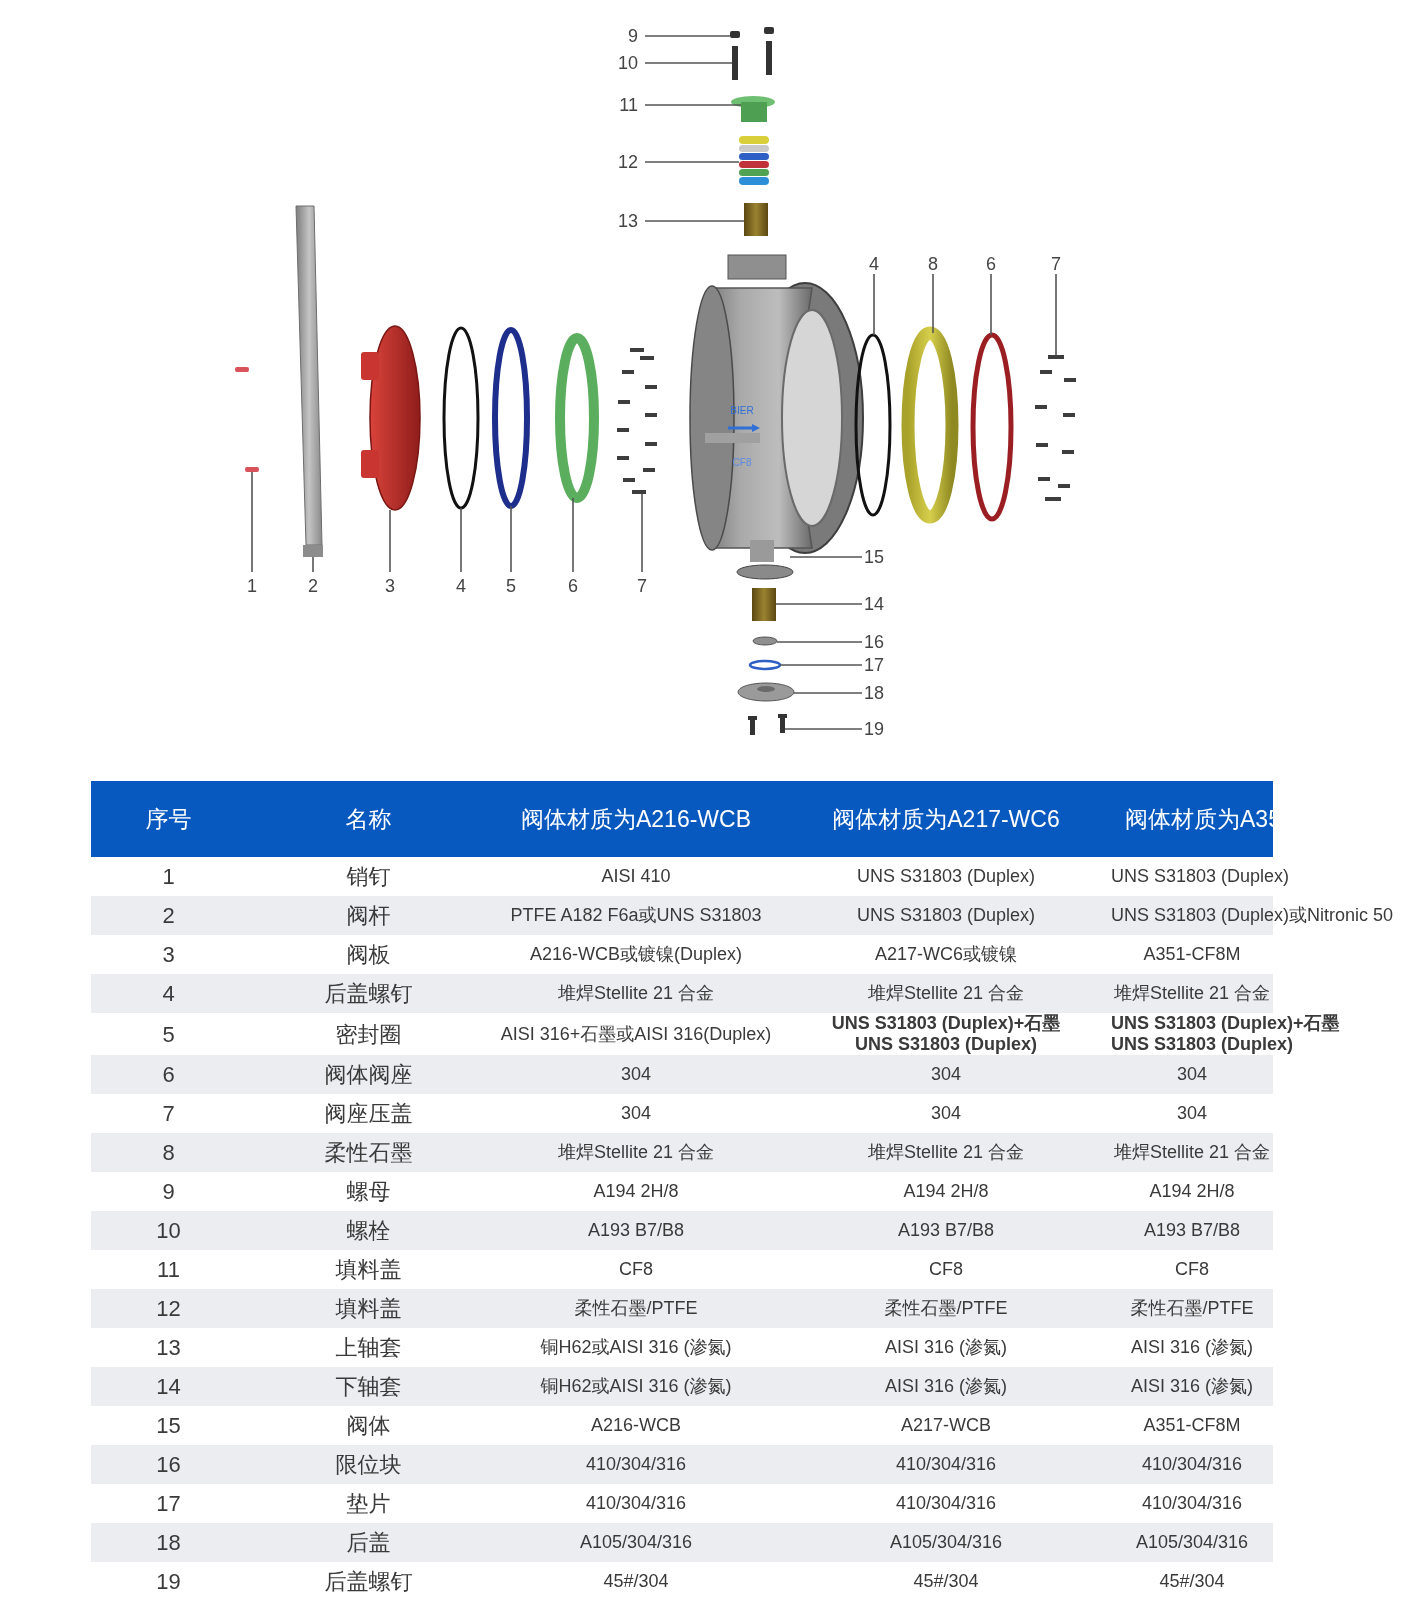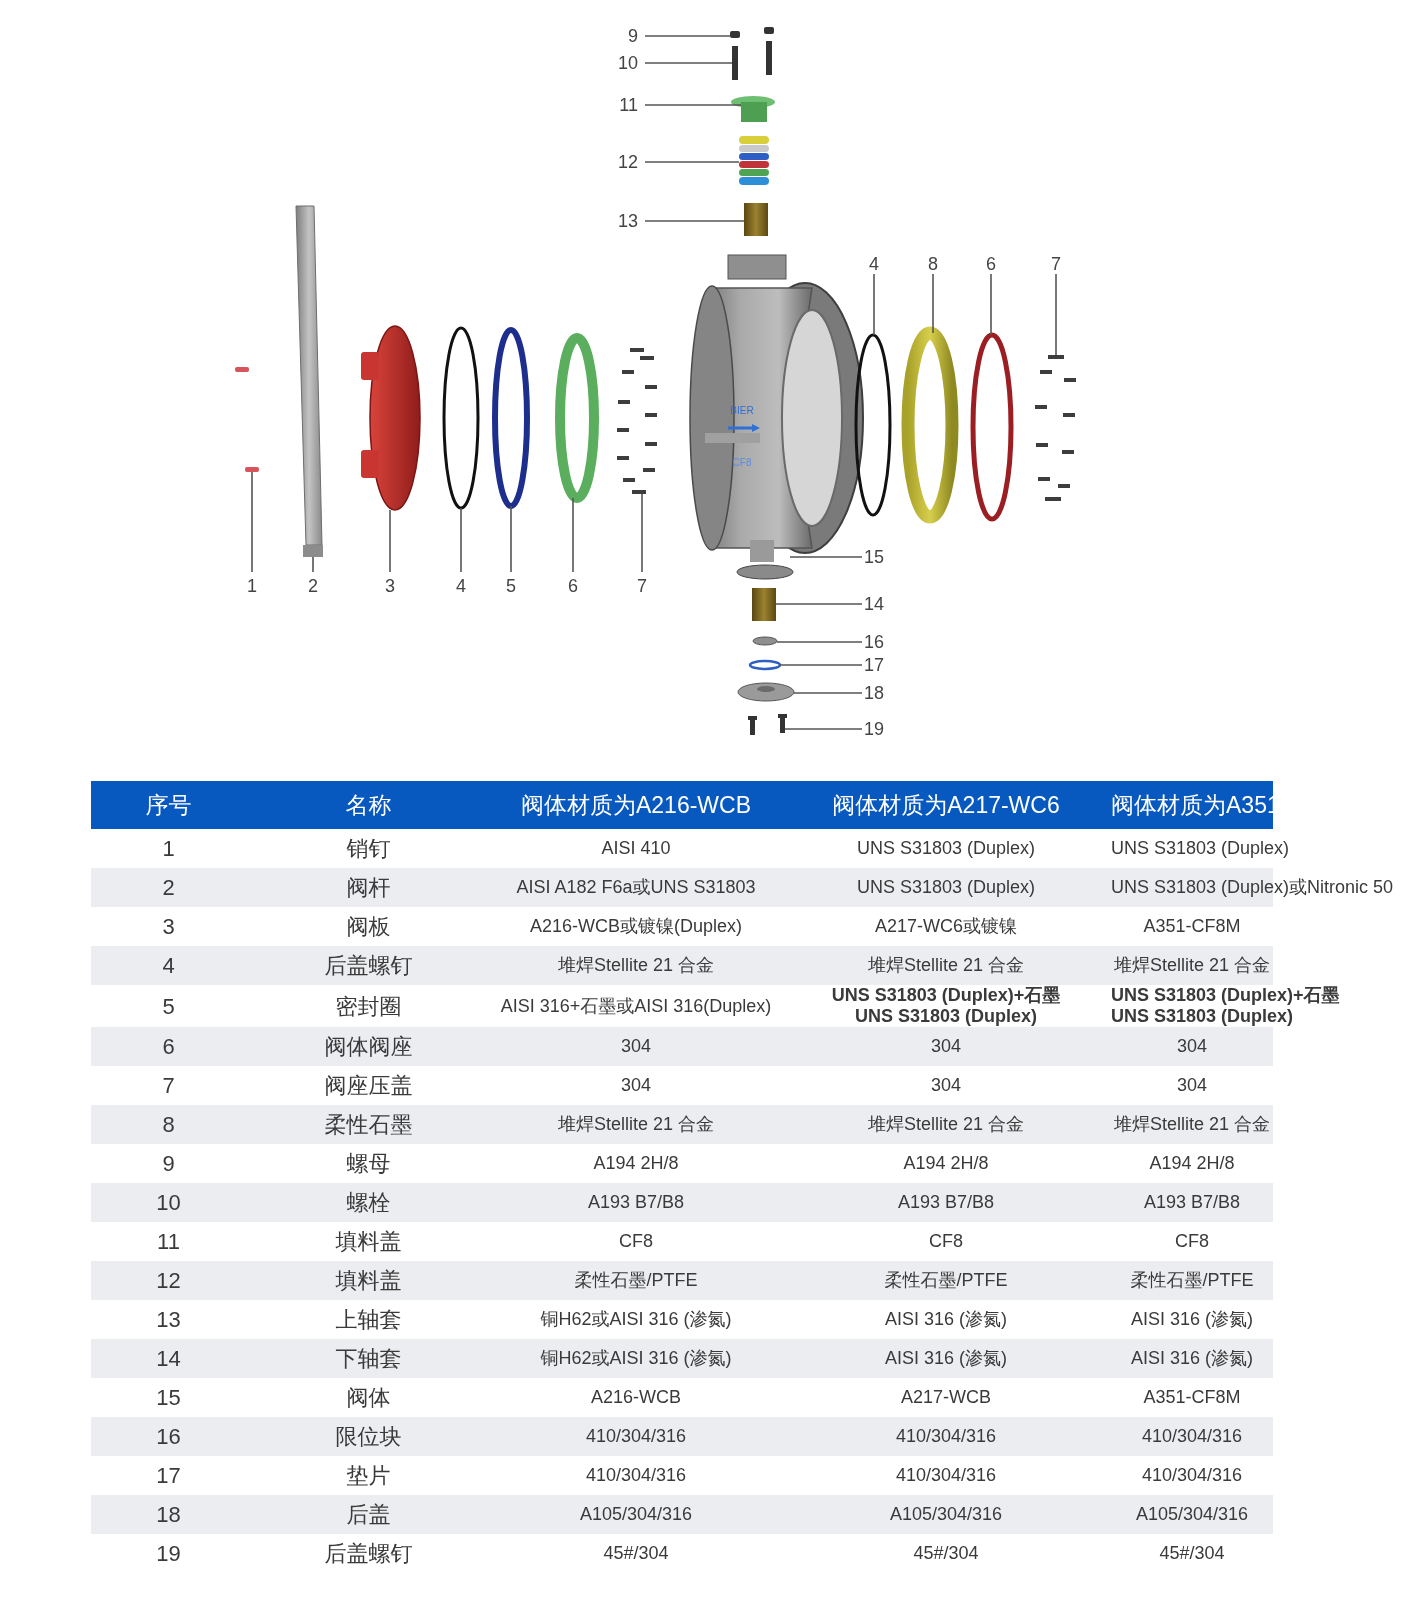--- a/index.html
+++ b/index.html
@@ -5,21 +5,21 @@
   html, body { margin: 0; padding: 0; background: #ffffff; }
   body { width: 1407px; height: 1600px; position: relative; overflow: hidden;
          font-family: "Liberation Sans", "DejaVu Sans", sans-serif; color: #333; }
   #diagram { position: absolute; left: 0; top: 0; width: 1407px; height: 770px; }
   #diagram svg { width: 1407px; height: 770px; display: block; }
   .lbl { font-family: "Liberation Sans", "DejaVu Sans", sans-serif; font-size: 18px; fill: #444; }
   .lead { stroke: #555; stroke-width: 1.6; fill: none; }
 
   #parts-table { position: absolute; left: 91px; top: 781px; width: 1182px; border-collapse: collapse; table-layout: fixed; }
   #parts-table th { background: #0758BF; color: #ffffff; font-weight: normal; font-size: 23px;
-                    height: 48px; padding: 0; text-align: center; white-space: nowrap; }
+                    height: 48px; padding: 14px; text-align: center; white-space: nowrap; }
   #parts-table td { height: 39px; padding: 0; text-align: center; font-size: 18px; color: #3a3a3a;
                     line-height: 21px; white-space: nowrap; }
   #parts-table td.no, #parts-table td.name { font-size: 22px; }
   #parts-table tr.band td { background: #ECEDF1; }
   .two-line span { display: block; font-weight: bold; }
 </style>
 </head>
 <body>
 
 <div id="diagram">
@@ -225,21 +225,21 @@
       <tr>
         <td class="no">1</td>
         <td class="name">销钉</td>
         <td>AISI 410</td>
         <td>UNS S31803 (Duplex)</td>
         <td>UNS S31803 (Duplex)</td>
       </tr>
       <tr class="band">
         <td class="no">2</td>
         <td class="name">阀杆</td>
-        <td>AISI A182 F6a或UNS S31803</td>
+        <td>PTFE A182 F6a或UNS S31803</td>
         <td>UNS S31803 (Duplex)</td>
         <td>UNS S31803 (Duplex)或Nitronic 50</td>
       </tr>
       <tr>
         <td class="no">3</td>
         <td class="name">阀板</td>
         <td>A216-WCB或镀镍(Duplex)</td>
         <td>A217-WC6或镀镍</td>
         <td>A351-CF8M</td>
       </tr>

